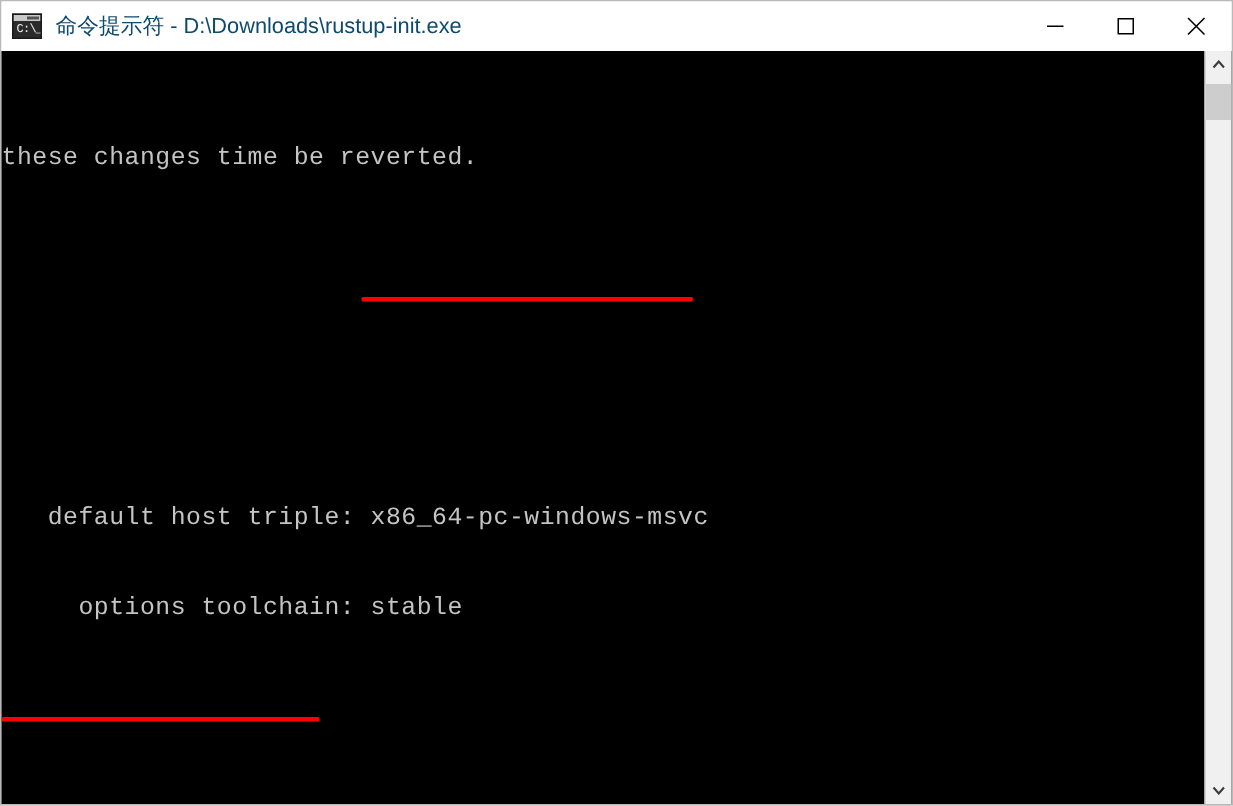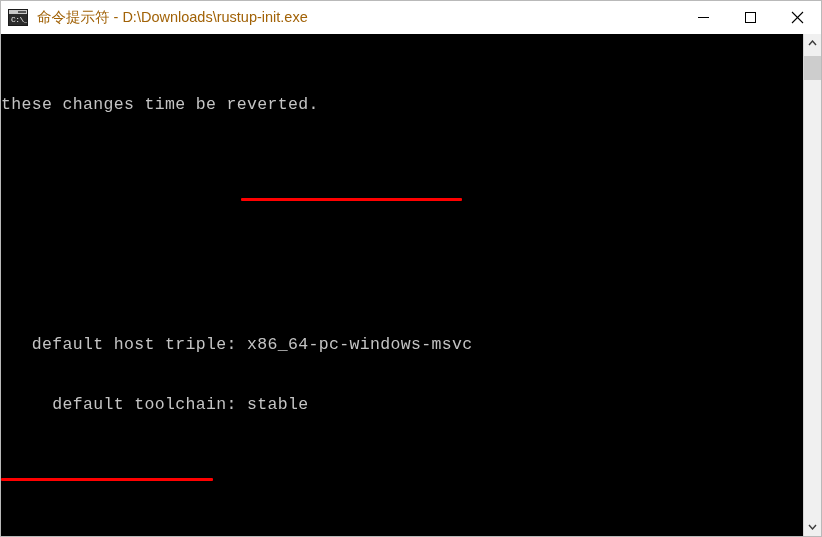--- a/index.html
+++ b/index.html
@@ -71,21 +71,21 @@
     color: #f0f0f0;
     font-family: "Liberation Mono", monospace;
     font-size: 8px;
     line-height: 9px;
     letter-spacing: -0.5px;
     white-space: nowrap;
   }
   .title-text {
     font-family: "Liberation Sans", sans-serif;
     font-size: 14.5px;
-    color: #a16207;
+    color: #0c4a6e;
     white-space: nowrap;
     overflow: hidden;
     text-overflow: ellipsis;
   }
   .win-buttons {
     display: flex;
     height: 33px;
     flex: 0 0 auto;
   }
   .win-btn {
@@ -212,21 +212,21 @@
 
   <div class="console-area">
 
     <div class="console-text">
       <div class="lines">
         <div class="line">these changes time be reverted.</div>
         <div class="line">&nbsp;</div>
         <div class="line">&nbsp;</div>
         <div class="line">&nbsp;</div>
         <div class="line">   default host triple: x86_64-pc-windows-msvc</div>
-        <div class="line">     default toolchain: stable</div>
+        <div class="line">     options toolchain: stable</div>
         
         
         
         
         
         
         
         
         
         

